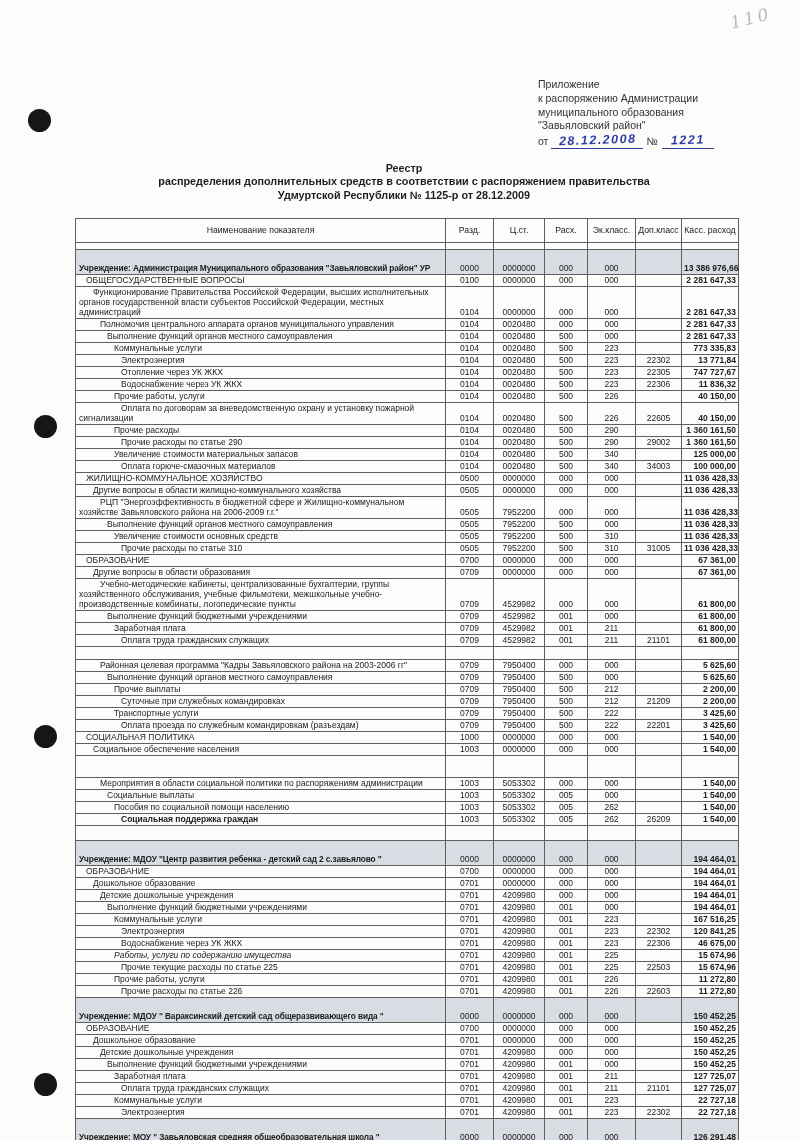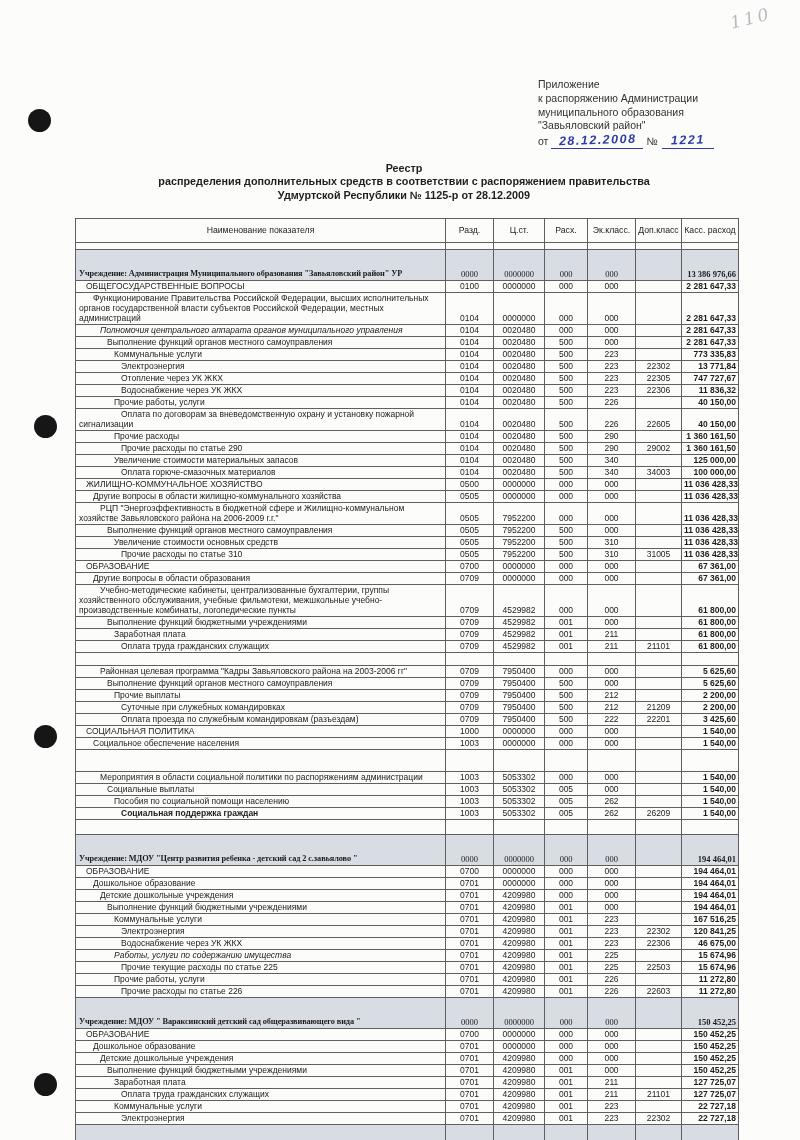--- a/index.html
+++ b/index.html
@@ -31,21 +31,21 @@
   table.reg { position:absolute; left:75px; top:218px; width:663px; border-collapse:collapse;
               table-layout:fixed; color:#1c1c1c; font-size:8.5px; }
   .reg th, .reg td { border:1px solid #5f5f5f; }
   .reg th { font-weight:normal; font-size:8.7px; line-height:9.6px; text-align:center;
             vertical-align:middle; height:24px; padding:1px; color:#222; }
   .reg td { vertical-align:bottom; line-height:10px; height:10px; padding:0; overflow:hidden; }
   .reg td.name { text-align:left; padding:0 2px 1px 3px; word-wrap:break-word; }
   .reg td.num  { text-align:center; padding:0 1px 1px; }
   .reg td.kass { text-align:right; font-weight:bold; white-space:nowrap; padding:0 2px 1px; }
   tr.org { background:#d8dce3; }
-  tr.org td { height:31px;font-family:Liberation Serif, serif; }
+  tr.org td { height:25px; }
   tr.org td.name { font-weight:bold; font-size:8.3px; letter-spacing:-0.1px; }
 </style>
 </head>
 <body>
 
 <div class="page">
 
   <div class="hole h1"></div>
   <div class="hole h2"></div>
   <div class="hole h3"></div>
@@ -121,21 +121,21 @@
         <tr class="item">
           <td class="name" style="text-indent: 14px;">Функционирование Правительства Российской Федерации, высших исполнительных органов государственной власти субъектов Российской Федерации, местных администраций</td>
           <td class="num">0104</td>
           <td class="num">0000000</td>
           <td class="num">000</td>
           <td class="num">000</td>
           <td class="num"></td>
           <td class="kass">2 281 647,33</td>
         </tr>
         <tr class="item">
-          <td class="name" style="text-indent: 21px; font-style: italic;">Полномочия центрального аппарата органов муниципального управления</td>
+          <td class="name" style="text-indent: 21px;">Полномочия центрального аппарата органов муниципального управления</td>
           <td class="num">0104</td>
           <td class="num">0020480</td>
           <td class="num">000</td>
           <td class="num">000</td>
           <td class="num"></td>
           <td class="kass">2 281 647,33</td>
         </tr>
         <tr class="item">
           <td class="name" style="text-indent: 28px;">Выполнение функций органов местного самоуправления</td>
           <td class="num">0104</td>
@@ -382,20 +382,29 @@
         <tr class="item">
           <td class="name" style="text-indent: 42px;">Суточные при служебных командировках</td>
           <td class="num">0709</td>
           <td class="num">7950400</td>
           <td class="num">500</td>
           <td class="num">212</td>
           <td class="num">21209</td>
           <td class="kass">2 200,00</td>
         </tr>
         <tr class="item">
+          <td class="name" style="text-indent: 35px;">Транспортные услуги</td>
+          <td class="num">0709</td>
+          <td class="num">7950400</td>
+          <td class="num">500</td>
+          <td class="num">222</td>
+          <td class="num"></td>
+          <td class="kass">3 425,60</td>
+        </tr>
+        <tr class="item">
           <td class="name" style="text-indent: 42px;">Оплата проезда по служебным командировкам (разъездам)</td>
           <td class="num">0709</td>
           <td class="num">7950400</td>
           <td class="num">500</td>
           <td class="num">222</td>
           <td class="num">22201</td>
           <td class="kass">3 425,60</td>
         </tr>
         <tr class="item">
           <td class="name" style="text-indent: 7px;">СОЦИАЛЬНАЯ ПОЛИТИКА</td>

